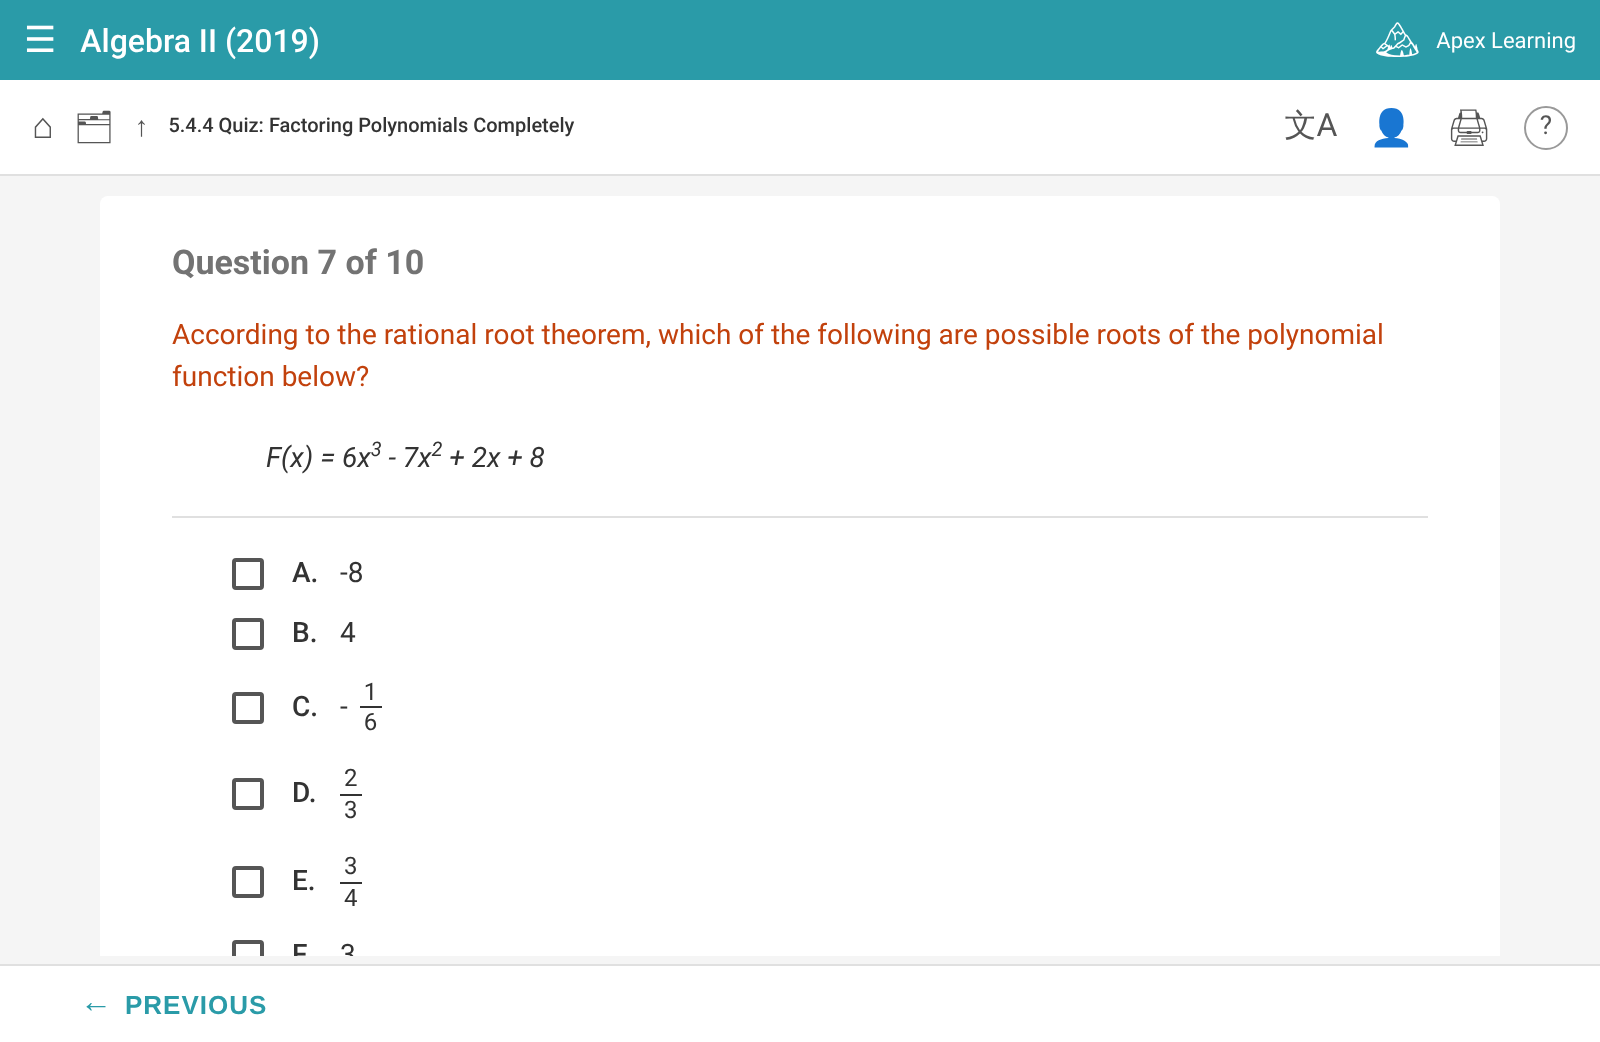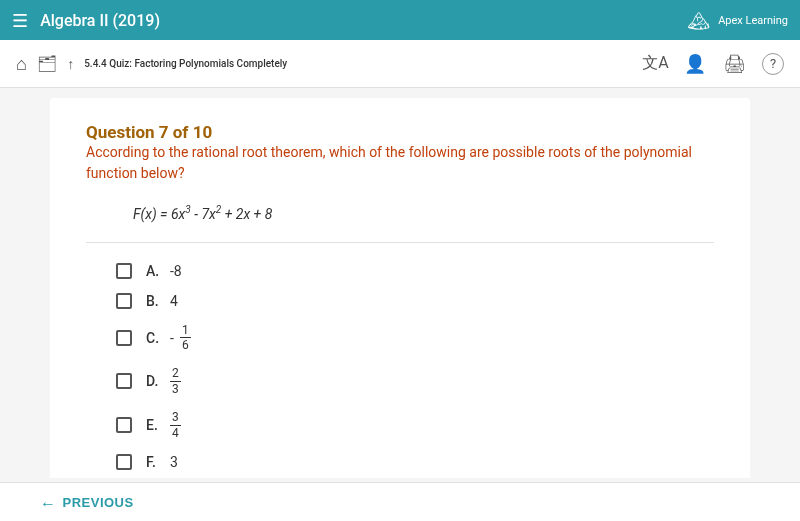--- a/index.html
+++ b/index.html
@@ -81,22 +81,22 @@
     .main-content {
       background: white;
       margin: 20px auto;
       width: 720px;
       padding: 30px 40px;
       border-radius: 4px;
     }
     .question-header {
       font-size: 17px;
       font-weight: 700;
-      margin-bottom: 0;
-      color: #a16207;
+      margin-bottom: 16px;
+      color: #737373;
     }
     .question-text {
       font-size: 14px;
       color: #c2410c;
       margin-bottom: 20px;
       line-height: 1.5;
     }
     .polynomial-eq {
       font-style: italic;
       font-size: 14px;

